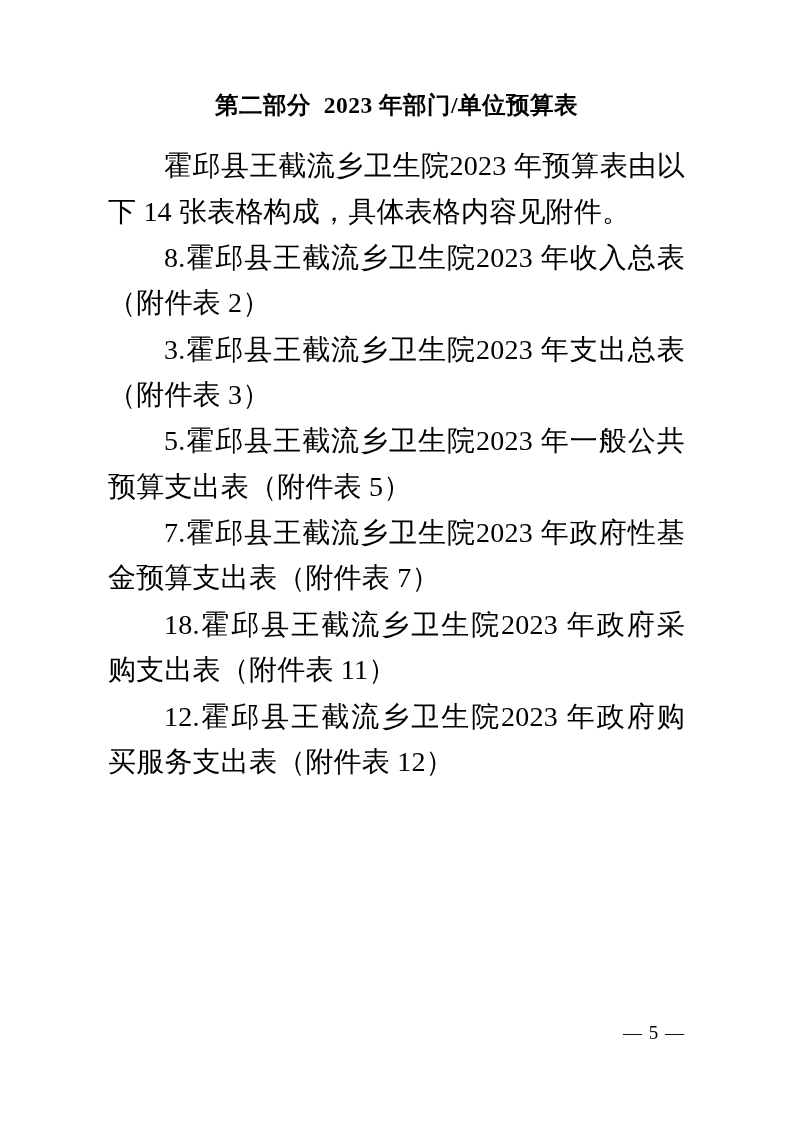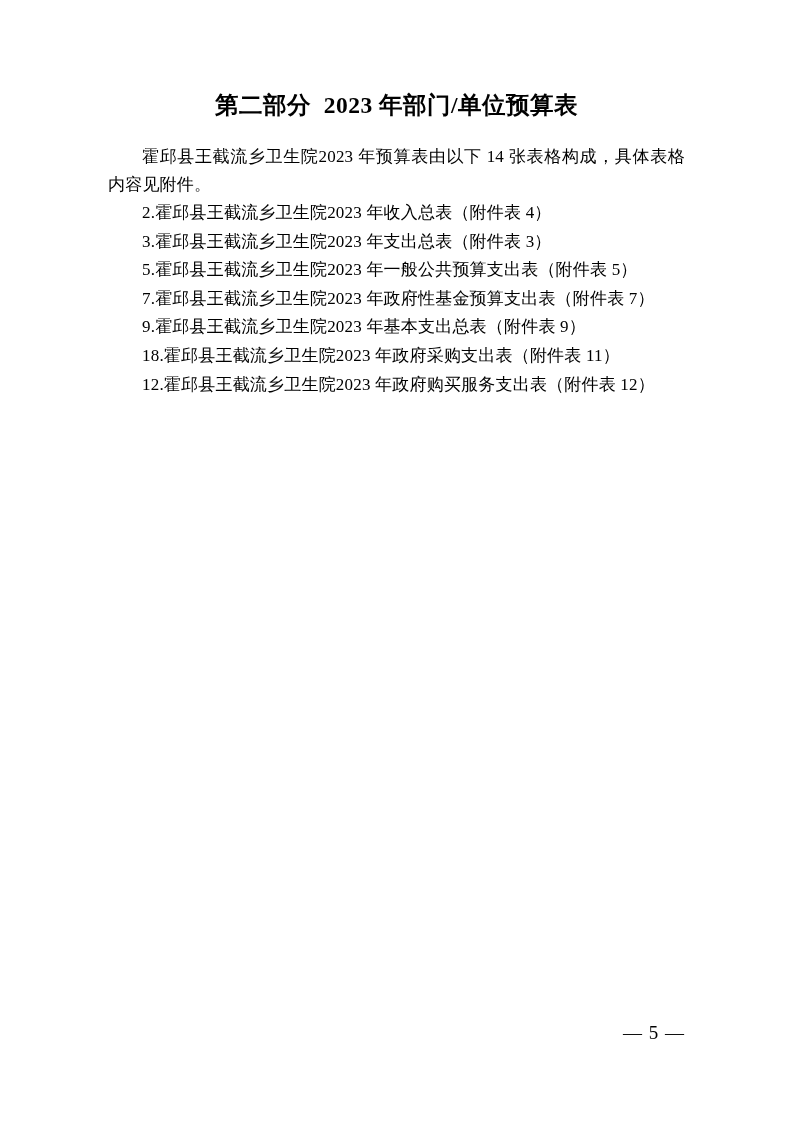--- a/index.html
+++ b/index.html
@@ -28,21 +28,21 @@
   .doc-title {
     font-size: 23.5px;
     font-weight: bold;
     text-align: center;
     letter-spacing: 0.5px;
     margin: 0 0 20px 0;
     line-height: 1.5;
     white-space: pre;
   }
   .para {
-    font-size: 17px;
+    font-size: 28px;
     line-height: 1.62;
     margin: 0 0 1px 0;
     text-align: justify;
     text-justify: inter-ideograph;
     text-indent: 2em;
     letter-spacing: 0.2px;
   }
   .page-number {
     position: absolute;
     right: 108px;
@@ -54,22 +54,21 @@
 </style>
 </head>
 <body>
 
 <div class="page">
 
   <h1 class="doc-title">第二部分  2023 年部门/单位预算表</h1>
 
   <p class="para">霍邱县王截流乡卫生院2023 年预算表由以下 14 张表格构成，具体表格内容见附件。</p>
 
-  <p class="para">2.霍邱县王截流乡卫生院2023 年收入总表（附件表 4）</p>
+  <p class="para">8.霍邱县王截流乡卫生院2023 年收入总表（附件表 2）</p>
   <p class="para">3.霍邱县王截流乡卫生院2023 年支出总表（附件表 3）</p>
   <p class="para">5.霍邱县王截流乡卫生院2023 年一般公共预算支出表（附件表 5）</p>
   <p class="para">7.霍邱县王截流乡卫生院2023 年政府性基金预算支出表（附件表 7）</p>
-  <p class="para">9.霍邱县王截流乡卫生院2023 年基本支出总表（附件表 9）</p>
   <p class="para">18.霍邱县王截流乡卫生院2023 年政府采购支出表（附件表 11）</p>
   <p class="para">12.霍邱县王截流乡卫生院2023 年政府购买服务支出表（附件表 12）</p>
 
   <div class="page-number">— 5 —</div>
 </div>
 
 </body></html>

